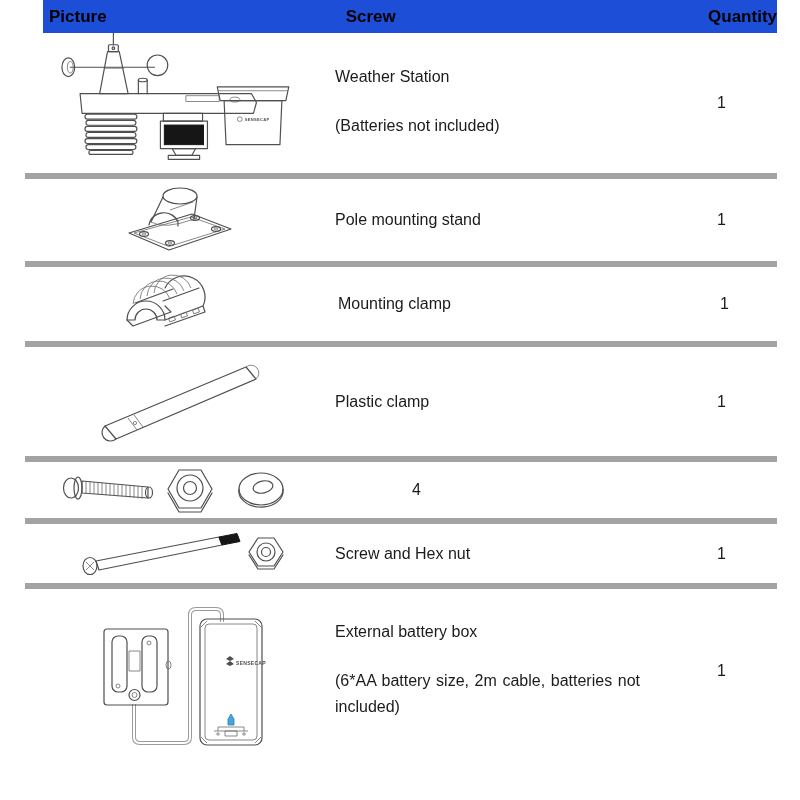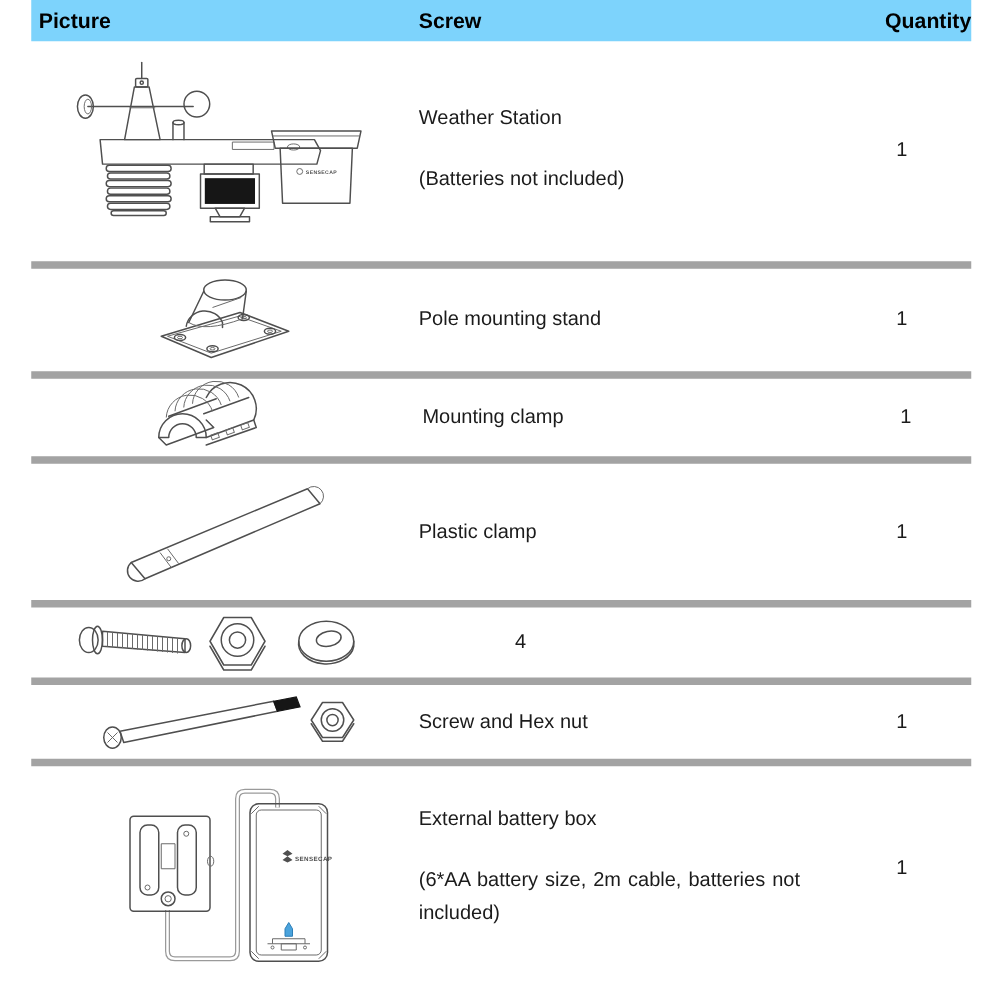--- a/index.html
+++ b/index.html
@@ -1,24 +1,24 @@
 <!DOCTYPE html>
 <html><head>
 <meta charset="utf-8">
 <style>
   html,body{margin:0;padding:0;background:#ffffff;}
   body{width:800px;height:800px;overflow:hidden;font-family:"Liberation Sans",sans-serif;color:#1b1b1b;}
   .table{position:relative;margin-left:25px;width:752px;}
-  .thead{display:flex;height:33px;background:#7dd3fc;align-items:center;font-weight:700;font-size:17px;color:#000;}
+  .thead{display:flex;height:33px;background:#1d4ed8;align-items:center;font-weight:700;font-size:17px;color:#000;margin-left:18px;}
   .thead .h-pic{width:310px;padding-left:6px;box-sizing:border-box;}
   .thead .h-name{width:305px;}
   .thead .h-qty{width:137px;text-align:right;}
   .trow{display:flex;border-top:6px solid #a3a3a3;box-sizing:border-box;}
   .trow.first{border-top:none;}
-  .r1{height:176px;} .r2{height:88px;} .r3{height:68px;gap:20px;} .r4{height:115px;}
+  .r1{height:140px;} .r2{height:88px;} .r3{height:80px;gap:20px;} .r4{height:115px;}
   .r5{height:62px;} .r6{height:65px;} .r7{height:169px;justify-content:space-between;}
   .cell{box-sizing:border-box;}
   .cell.pic{width:310px;display:flex;align-items:center;justify-content:center;}
   .cell.name{width:305px;display:flex;flex-direction:column;justify-content:center;font-size:16px;line-height:1.25;}
   .cell.qty{width:137px;display:flex;align-items:center;justify-content:center;font-size:16px;padding-left:26px;}
   .cell.name p{margin:0;}
   .note{margin-top:26px !important;text-align:justify;line-height:1.62;}
   .note:empty{display:none;}
   svg{display:block;}
   .ln{fill:none;stroke:#4f4f4f;stroke-width:1.2;stroke-linejoin:round;stroke-linecap:round;}

